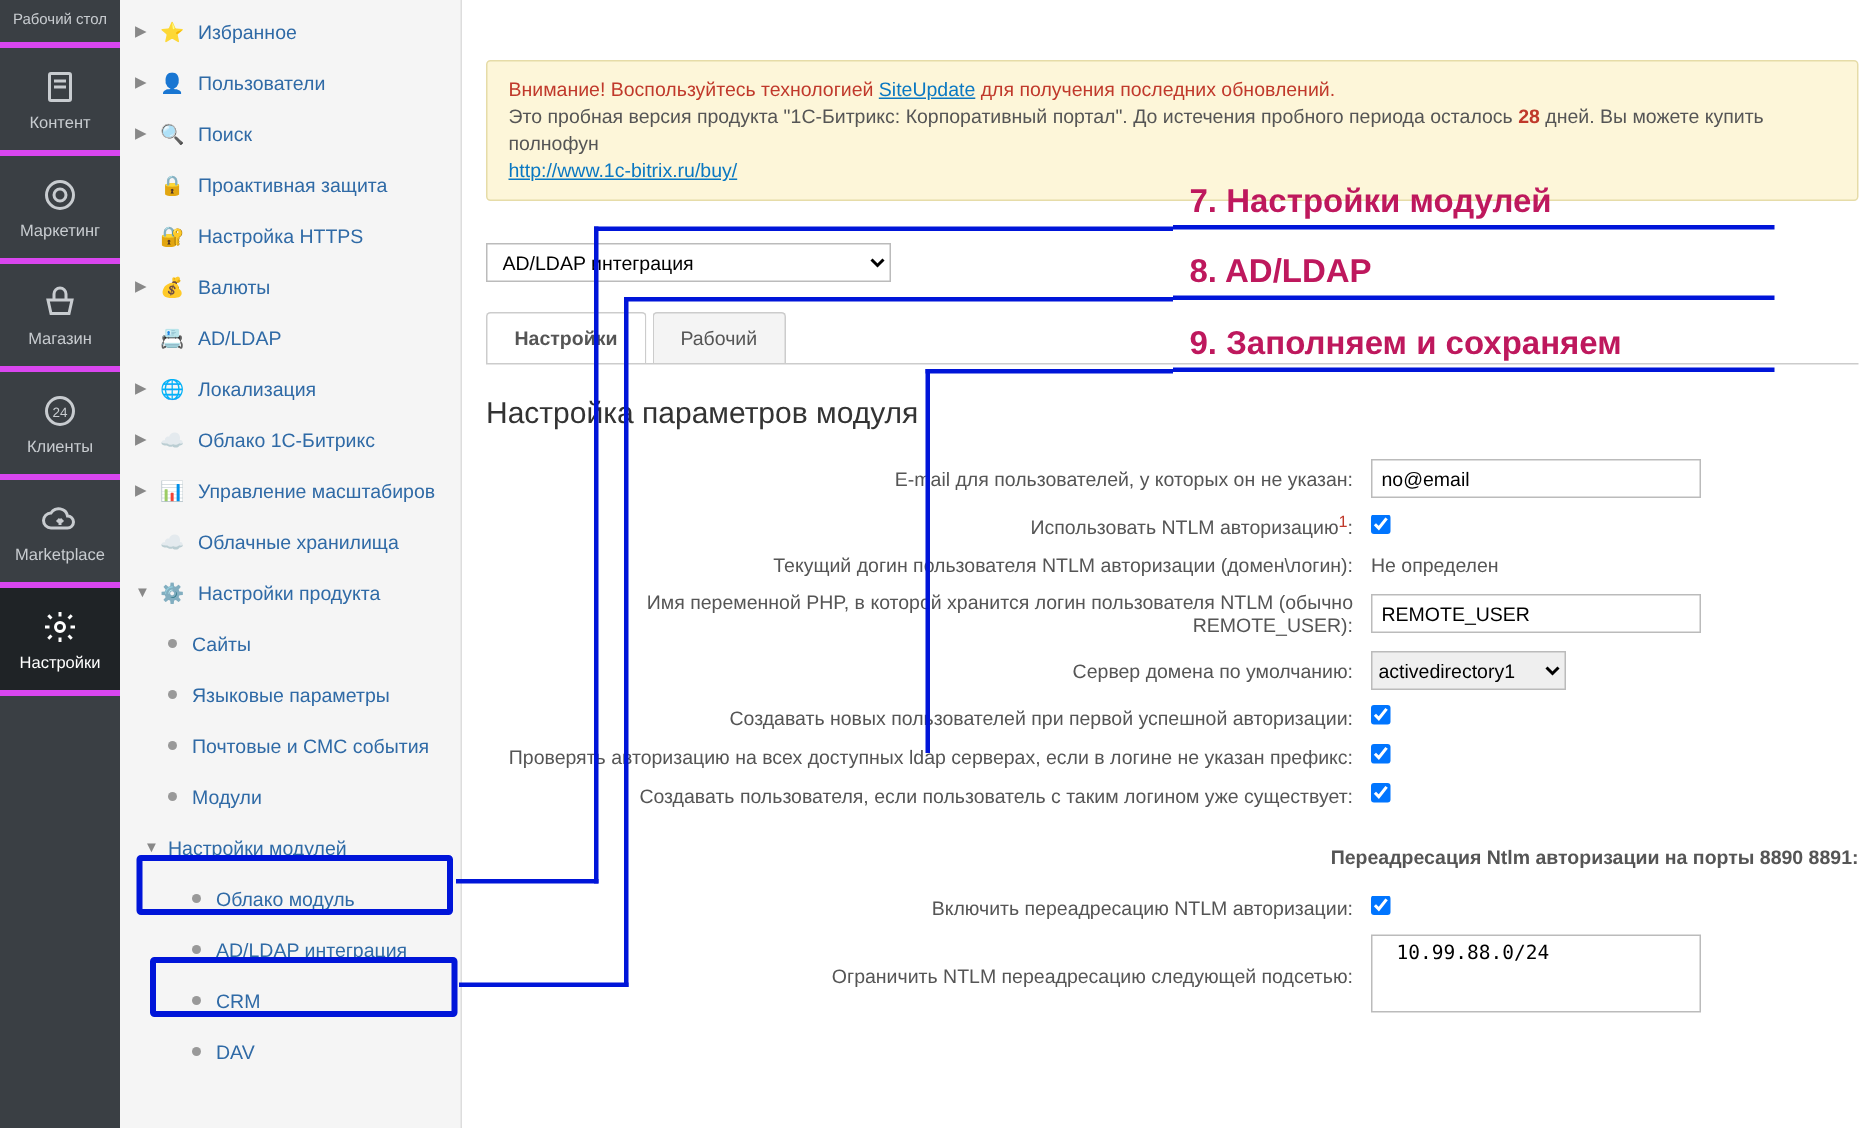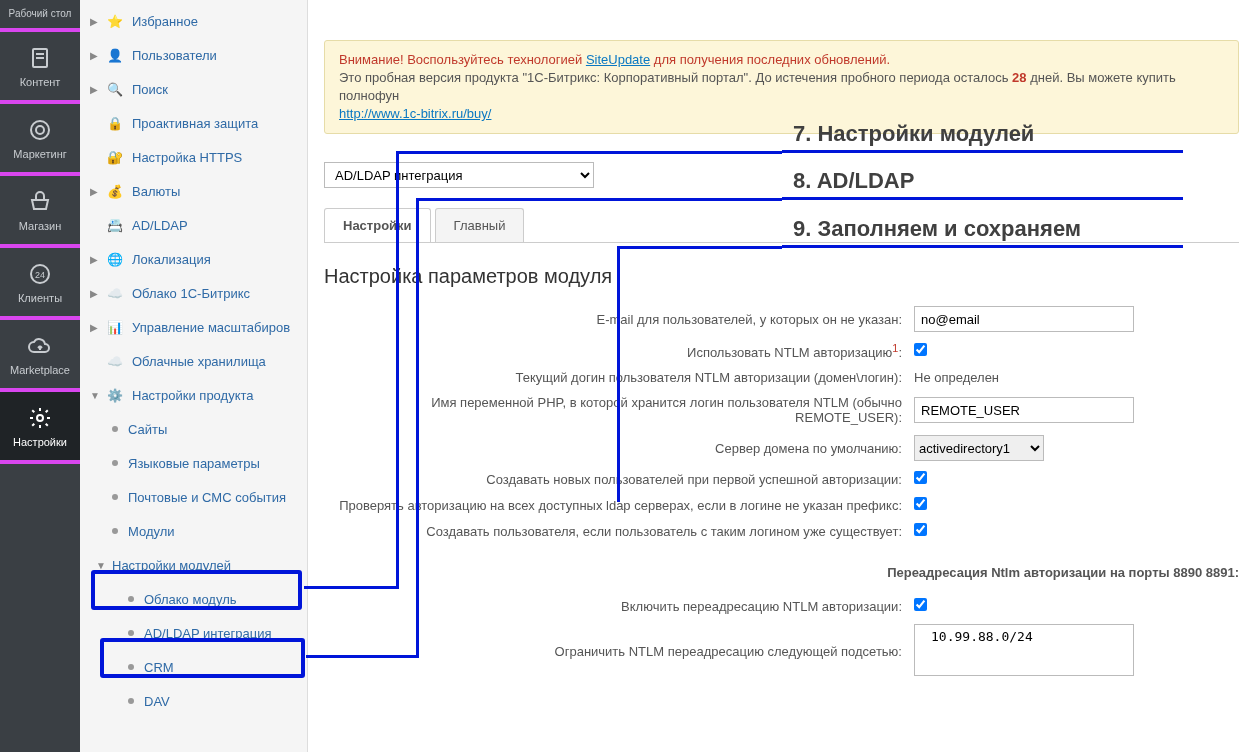--- a/index.html
+++ b/index.html
@@ -36,21 +36,21 @@
 .form-row { display: flex; align-items: center; margin-bottom: 10px; }
 .form-label { width: 590px; text-align: right; padding-right: 12px; color: #555; }
 .form-label sup { color: #c0392b; }
 .form-field { flex: 1; }
 .form-field input[type=text] { width: 220px; height: 26px; border: 1px solid #bbb; padding: 0 6px; font-size: 13px; }
 .form-field textarea { width: 220px; height: 52px; border: 1px solid #bbb; padding: 4px 16px; font-size: 13px; resize: none; }
 .form-field select { width: 130px; height: 26px; border: 1px solid #bbb; font-size: 13px; }
 .static-val { color: #555; }
 .subsection { text-align: right; font-weight: bold; color: #555; margin: 26px 0 18px 0; }
 
-.annot { position: absolute; color: #404040; font-size: 22px; font-weight: bold; }
+.annot { position: absolute; color: #be185d; font-size: 22px; font-weight: bold; }
 .annot-line { position: absolute; background: #0015d9; }
 .hl-box { position: absolute; border: 4px solid #0015d9; border-radius: 3px; }
 </style>
 </head>
 <body>
 
 <div class="left-rail">
   <div class="rail-item" style="height:32px;font-size:10px;">
       <span style="line-height:10px;text-align:center">Рабочий стол</span>
     </div>
@@ -218,21 +218,21 @@
     <span>Это пробная версия продукта "1С-Битрикс: Корпоративный портал". До истечения пробного периода осталось </span><span class="days">28</span><span> дней. Вы можете купить полнофун</span><br>
     <a href="#">http://www.1c-bitrix.ru/buy/</a>
   </div>
 
   <select class="module-select">
     <option>AD/LDAP интеграция</option>
   </select>
 
   <div class="tabbar">
     <div class="tab active">Настройки</div>
-    <div class="tab">Главный</div>
+    <div class="tab">Рабочий</div>
   </div>
 
   <div class="section-title">Настройка параметров модуля</div>
 
   <div class="form-table">
     <div class="form-row">
         <div class="form-label">E-mail для пользователей, у которых он не указан:</div>
         <div class="form-field"><input type="text" value="no@email" style=""></div>
       </div>
     <div class="form-row">

